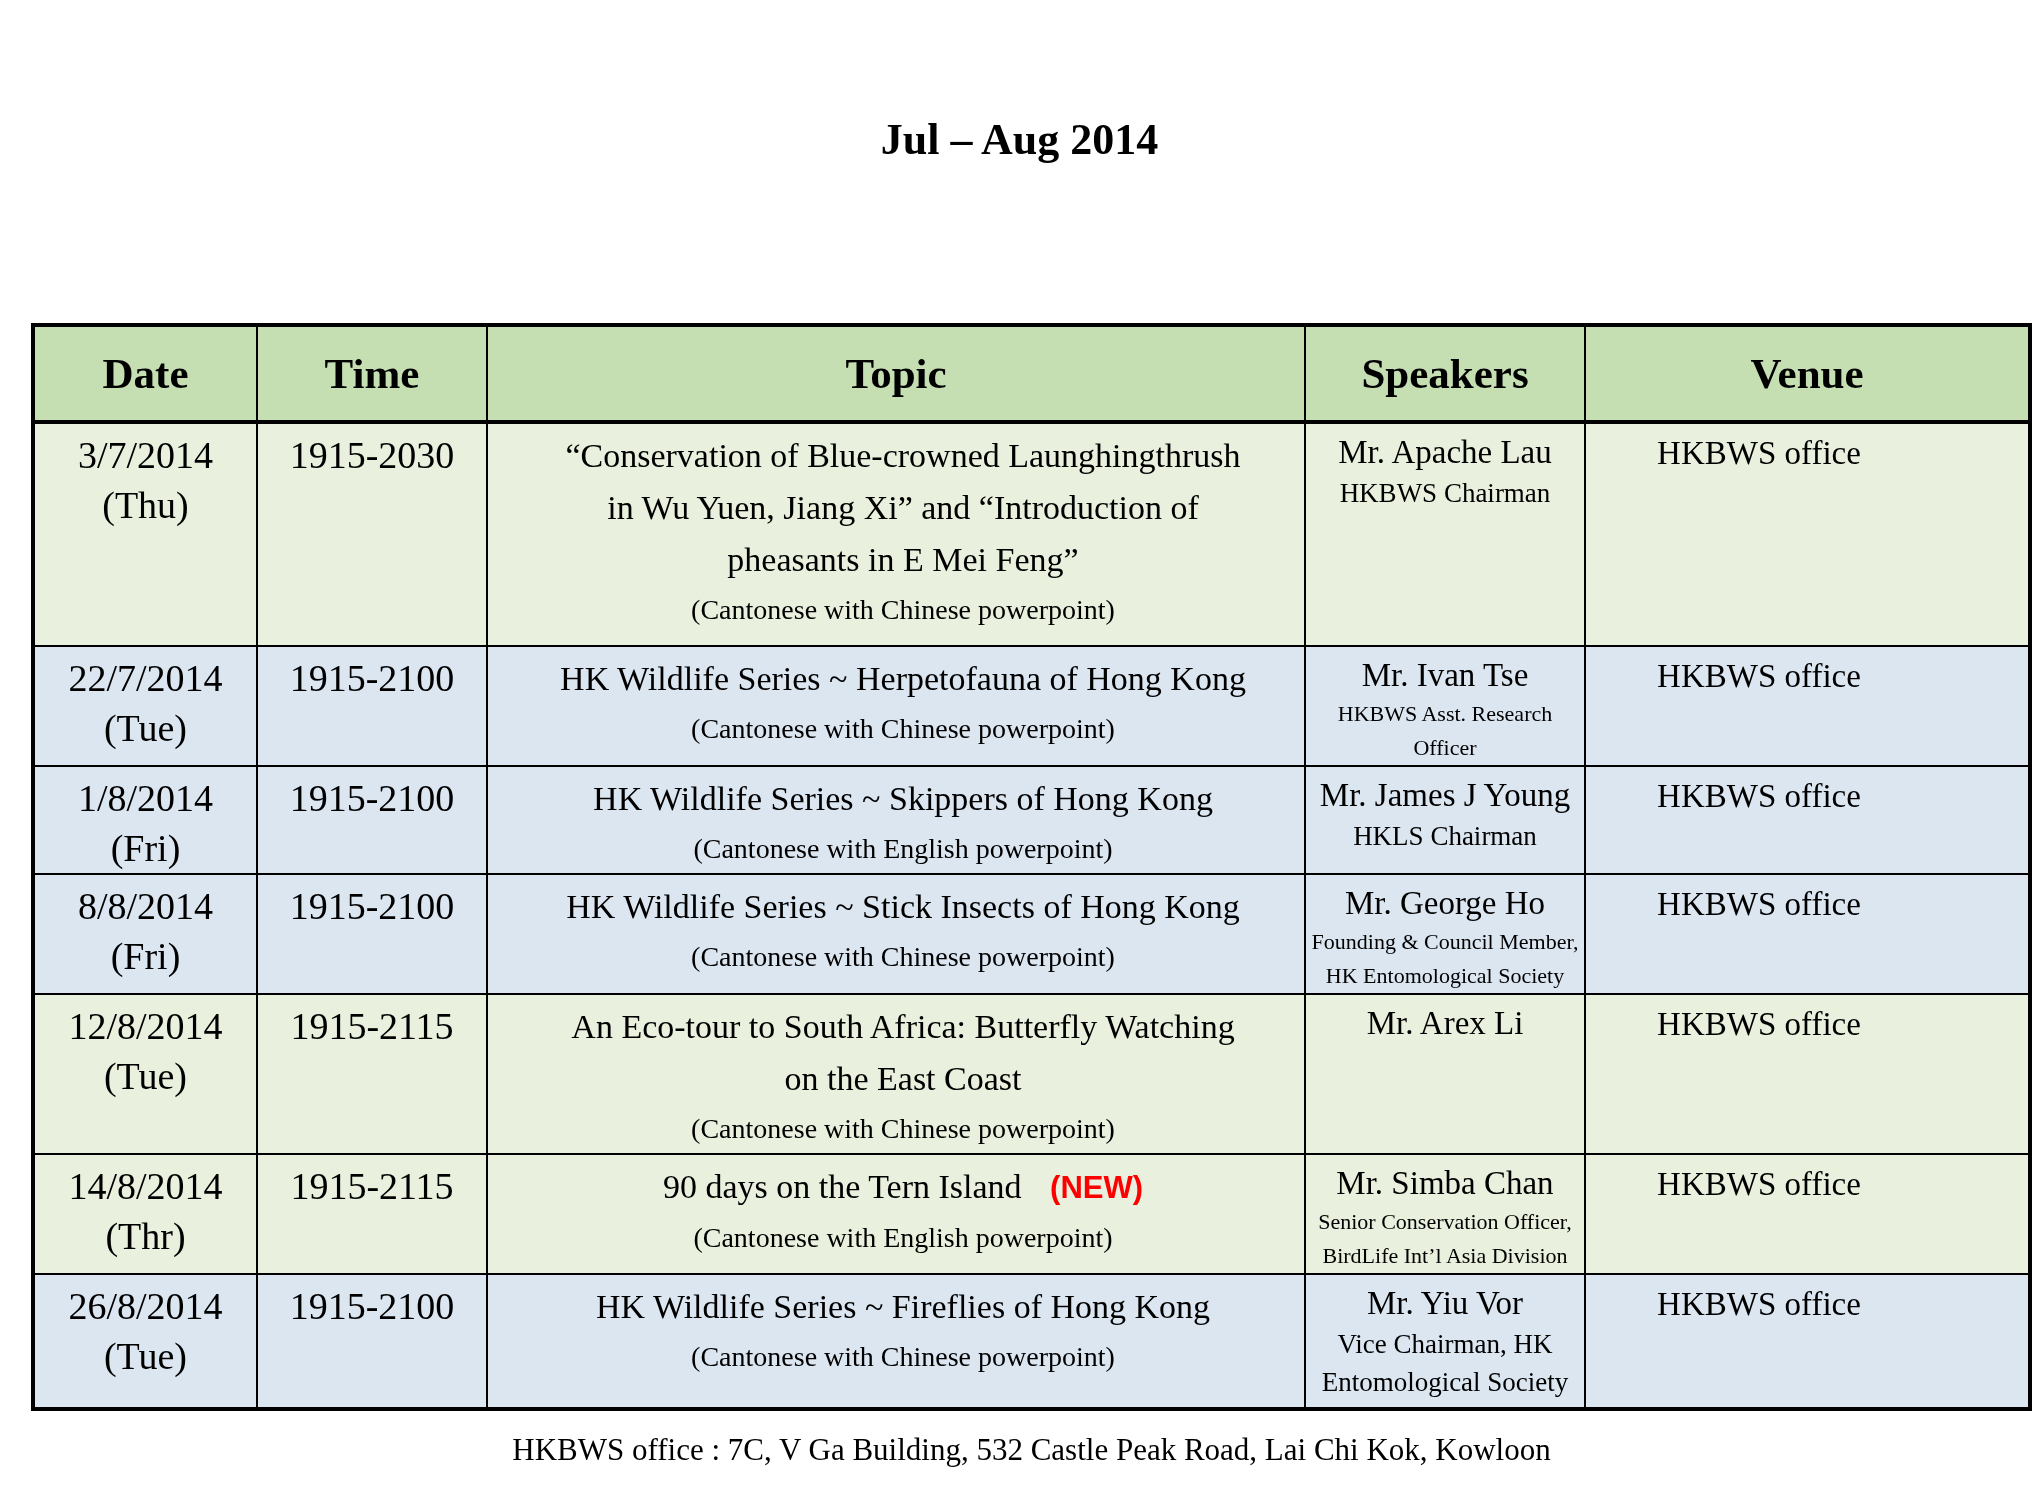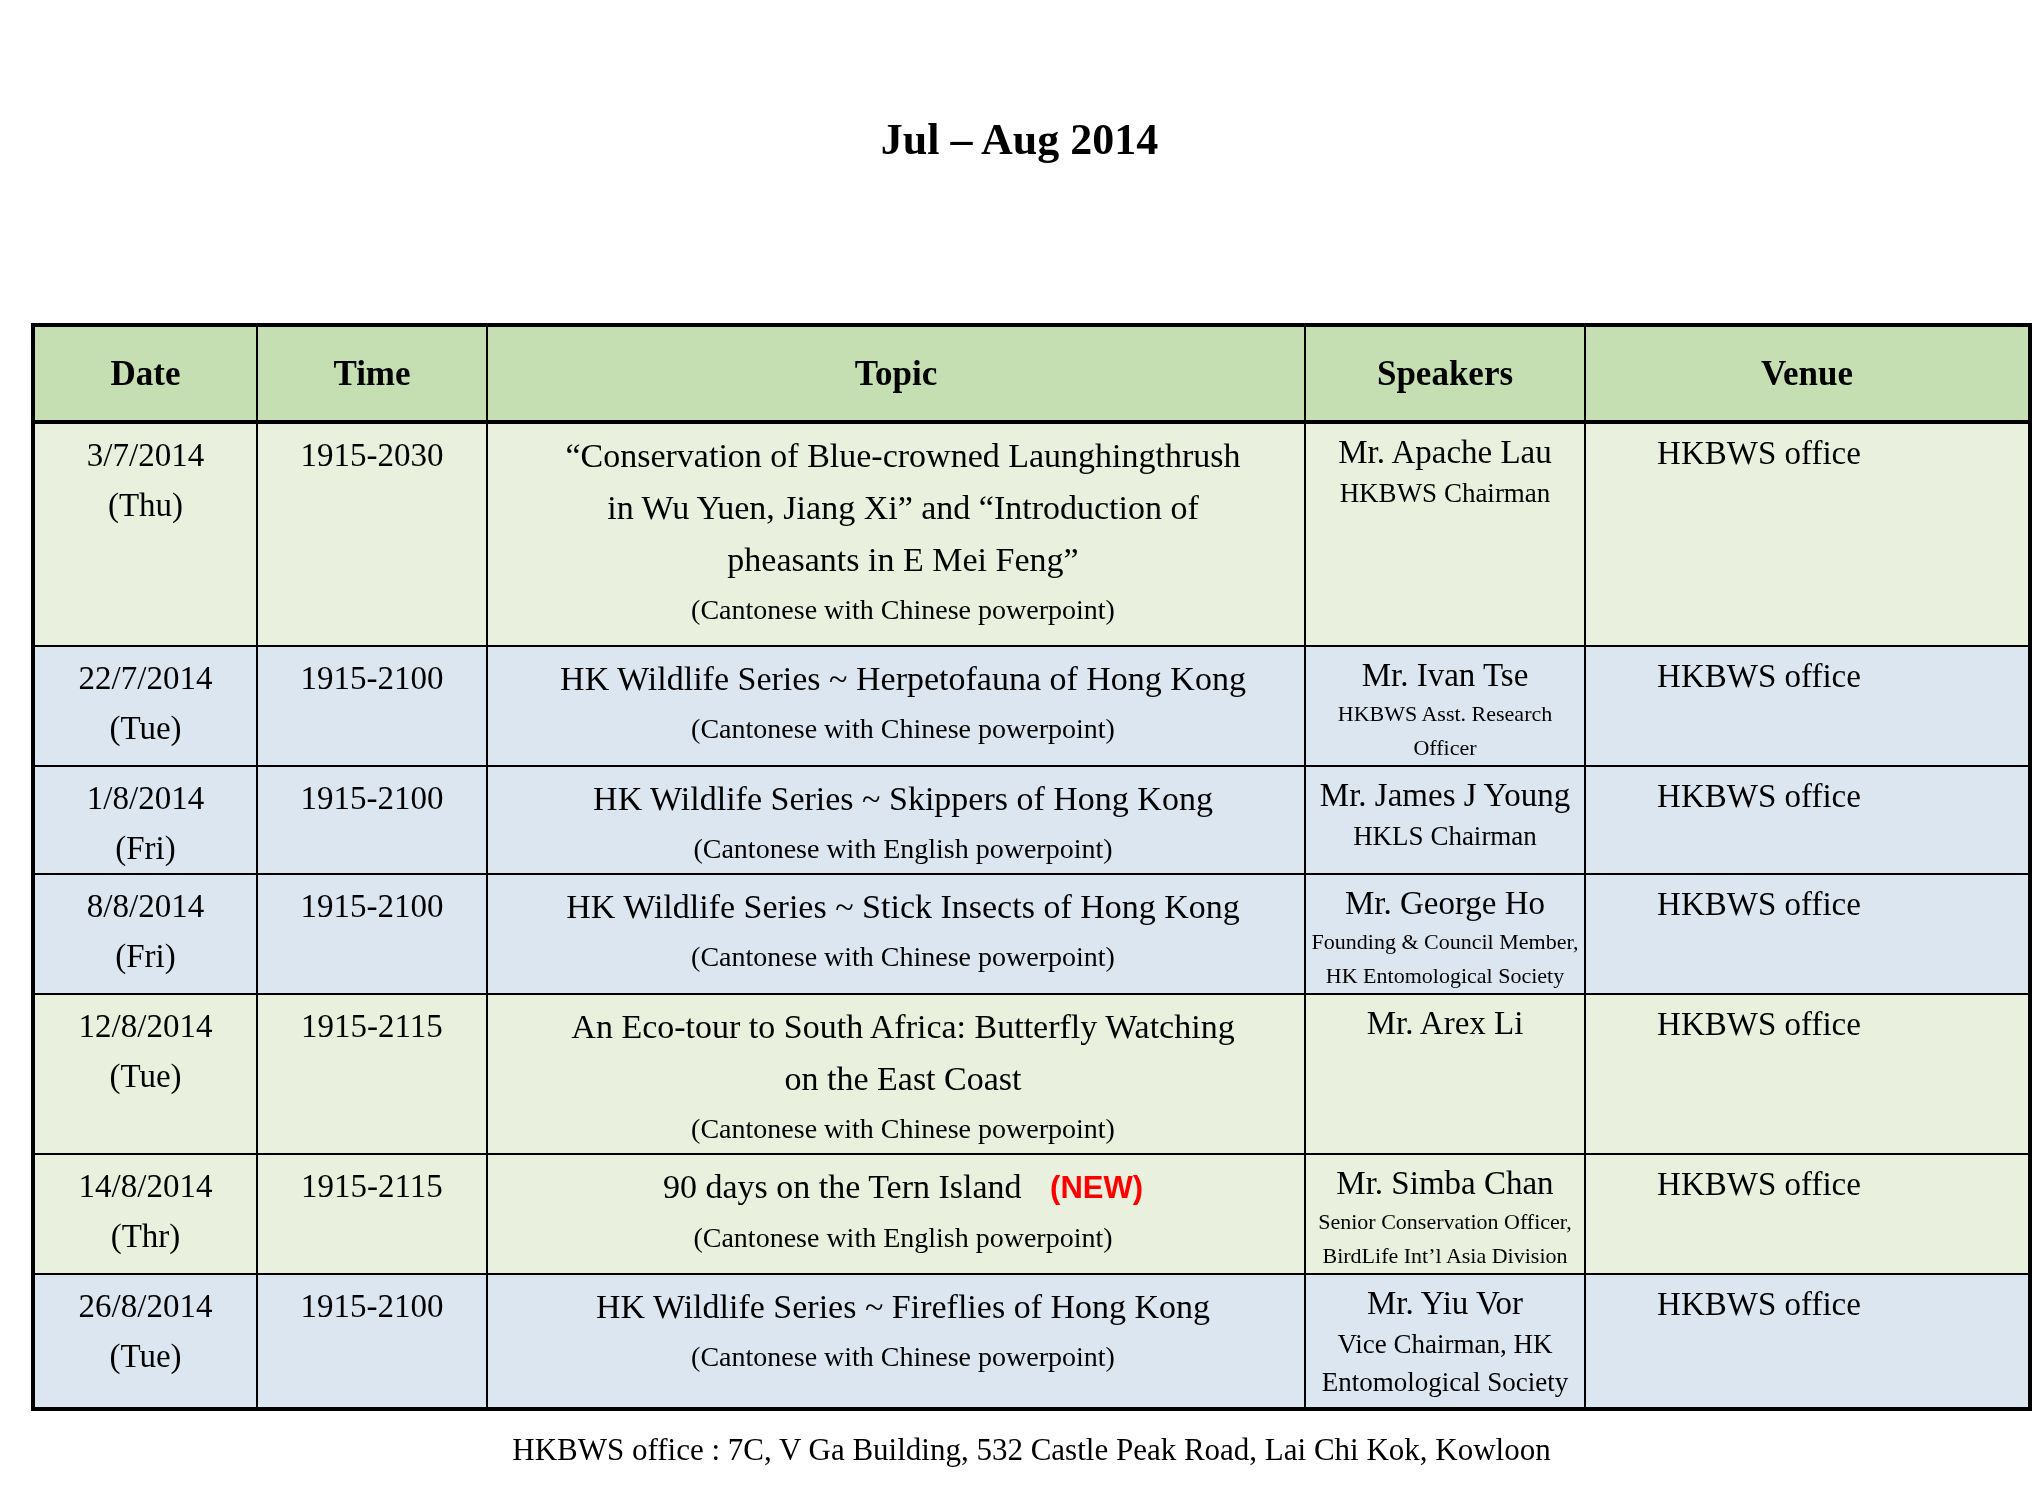--- a/index.html
+++ b/index.html
@@ -15,26 +15,26 @@
 
   .title-wrap{position:absolute;top:20px;left:0;width:100%;text-align:center;}
   .title{font-size:58px;font-weight:bold;letter-spacing:1px;display:inline-flex;align-items:center;gap:20px;}
   .arrow-icon{width:42px;height:54px;display:inline-block;}
   .subtitle{position:absolute;top:114px;left:0;width:100%;text-align:center;font-size:44px;font-weight:bold;}
 
   table.meetings{position:absolute;left:31px;top:323px;width:1997px;border-collapse:collapse;table-layout:fixed;}
   table.meetings, table.meetings td, table.meetings th{border:2px solid var(--border);}
   table.meetings{border:4px solid var(--border);}
   table.meetings th{border-bottom:4px solid var(--border);}
-  th{height:97px;background:var(--header-bg);font-size:35px;font-weight:bold;text-align:center;vertical-align:middle;}
+  th{height:97px;background:var(--header-bg);font-size:43px;font-weight:bold;text-align:center;vertical-align:middle;}
   td{vertical-align:top;padding-top:6px;}
   tr.g td{background:var(--row-green);}
   tr.b td{background:var(--row-blue);}
 
-  td.date,td.time{text-align:center;font-size:33px;line-height:50px;}
+  td.date,td.time{text-align:center;font-size:38px;line-height:50px;}
   td.topic{padding-left:14px;padding-right:0;text-align:center;}
   .tline{font-size:34px;line-height:52px;}
   .lang{font-size:28px;line-height:48px;}
   .new-badge{font-family:"Liberation Sans","DejaVu Sans",sans-serif;font-weight:bold;color:var(--highlight-red);font-size:31px;margin-left:20px;}
   td.speaker{text-align:center;padding-left:4px;padding-right:4px;}
   .sname{font-size:33px;line-height:44px;}
   .stitle{font-size:22px;line-height:34px;}
   .stitle.lg{font-size:27px;line-height:38px;}
   td.speaker.pad-mid{}
   td.venue{text-align:center;font-size:33px;line-height:46px;padding-left:14px;padding-right:110px;}

